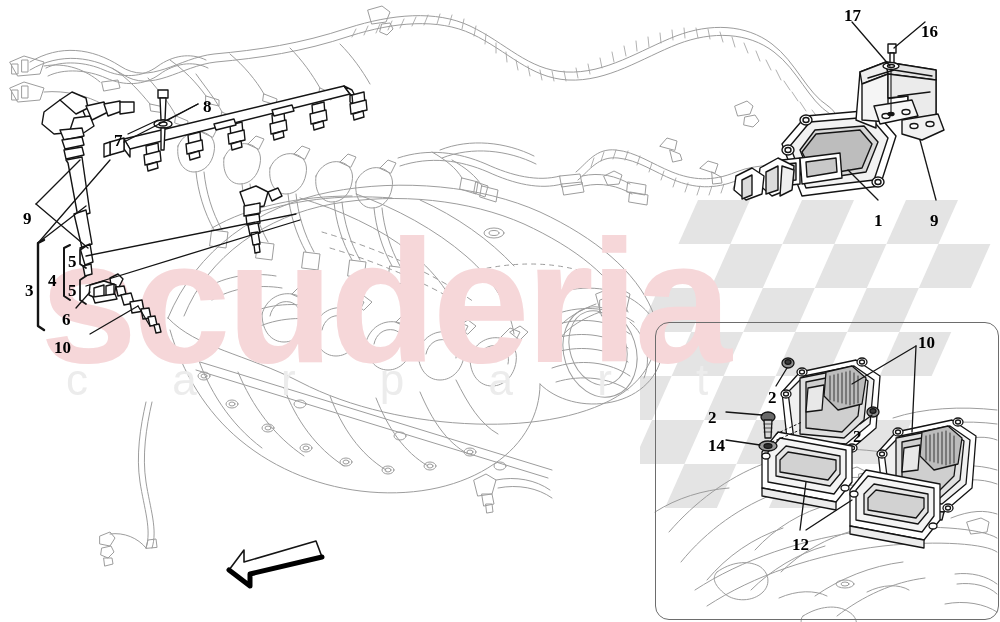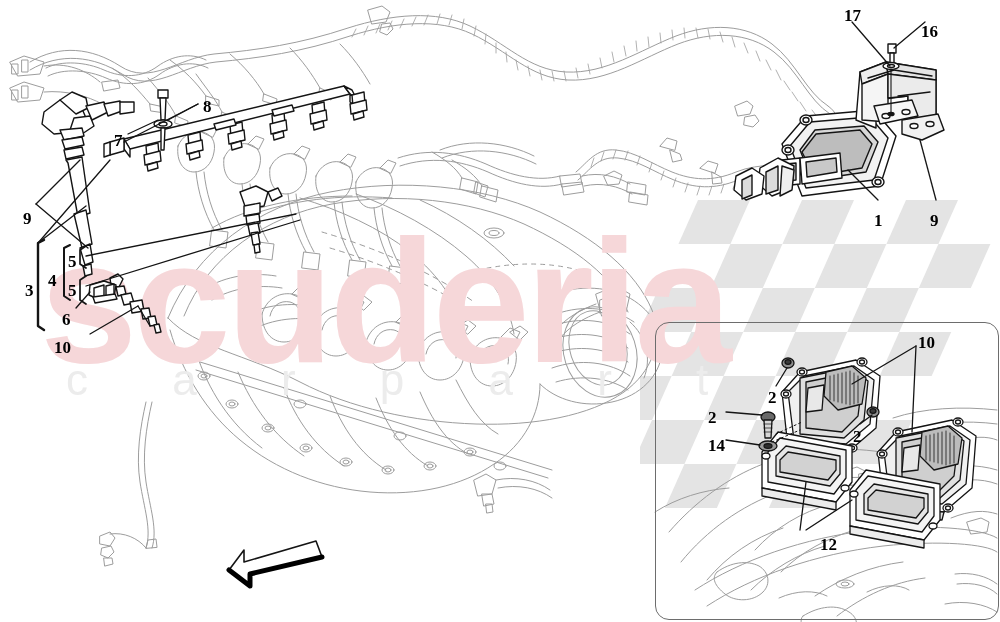--- a/index.html
+++ b/index.html
@@ -777,20 +777,20 @@
   <div class="lbl" style="left:25px;top:282px;">3</div>
   <div class="lbl" style="left:48px;top:272px;">4</div>
   <div class="lbl" style="left:68px;top:253px;">5</div>
   <div class="lbl" style="left:68px;top:282px;">5</div>
   <div class="lbl" style="left:62px;top:311px;">6</div>
   <div class="lbl" style="left:114px;top:132px;">7</div>
   <div class="lbl" style="left:203px;top:98px;">8</div>
   <div class="lbl" style="left:23px;top:210px;">9</div>
   <div class="lbl" style="left:54px;top:339px;">10</div>
   <div class="lbl" style="left:918px;top:334px;">10</div>
-  <div class="lbl" style="left:820px;top:536px;">12</div>
+  <div class="lbl" style="left:792px;top:536px;">12</div>
   <div class="lbl" style="left:708px;top:409px;">2</div>
   <div class="lbl" style="left:708px;top:437px;">14</div>
   <div class="lbl" style="left:930px;top:212px;">9</div>
   <div class="lbl" style="left:921px;top:7px;margin-top:16px;">16</div>
   <div class="lbl" style="left:844px;top:7px;">17</div>
 
 </div>
 
 </body></html>

